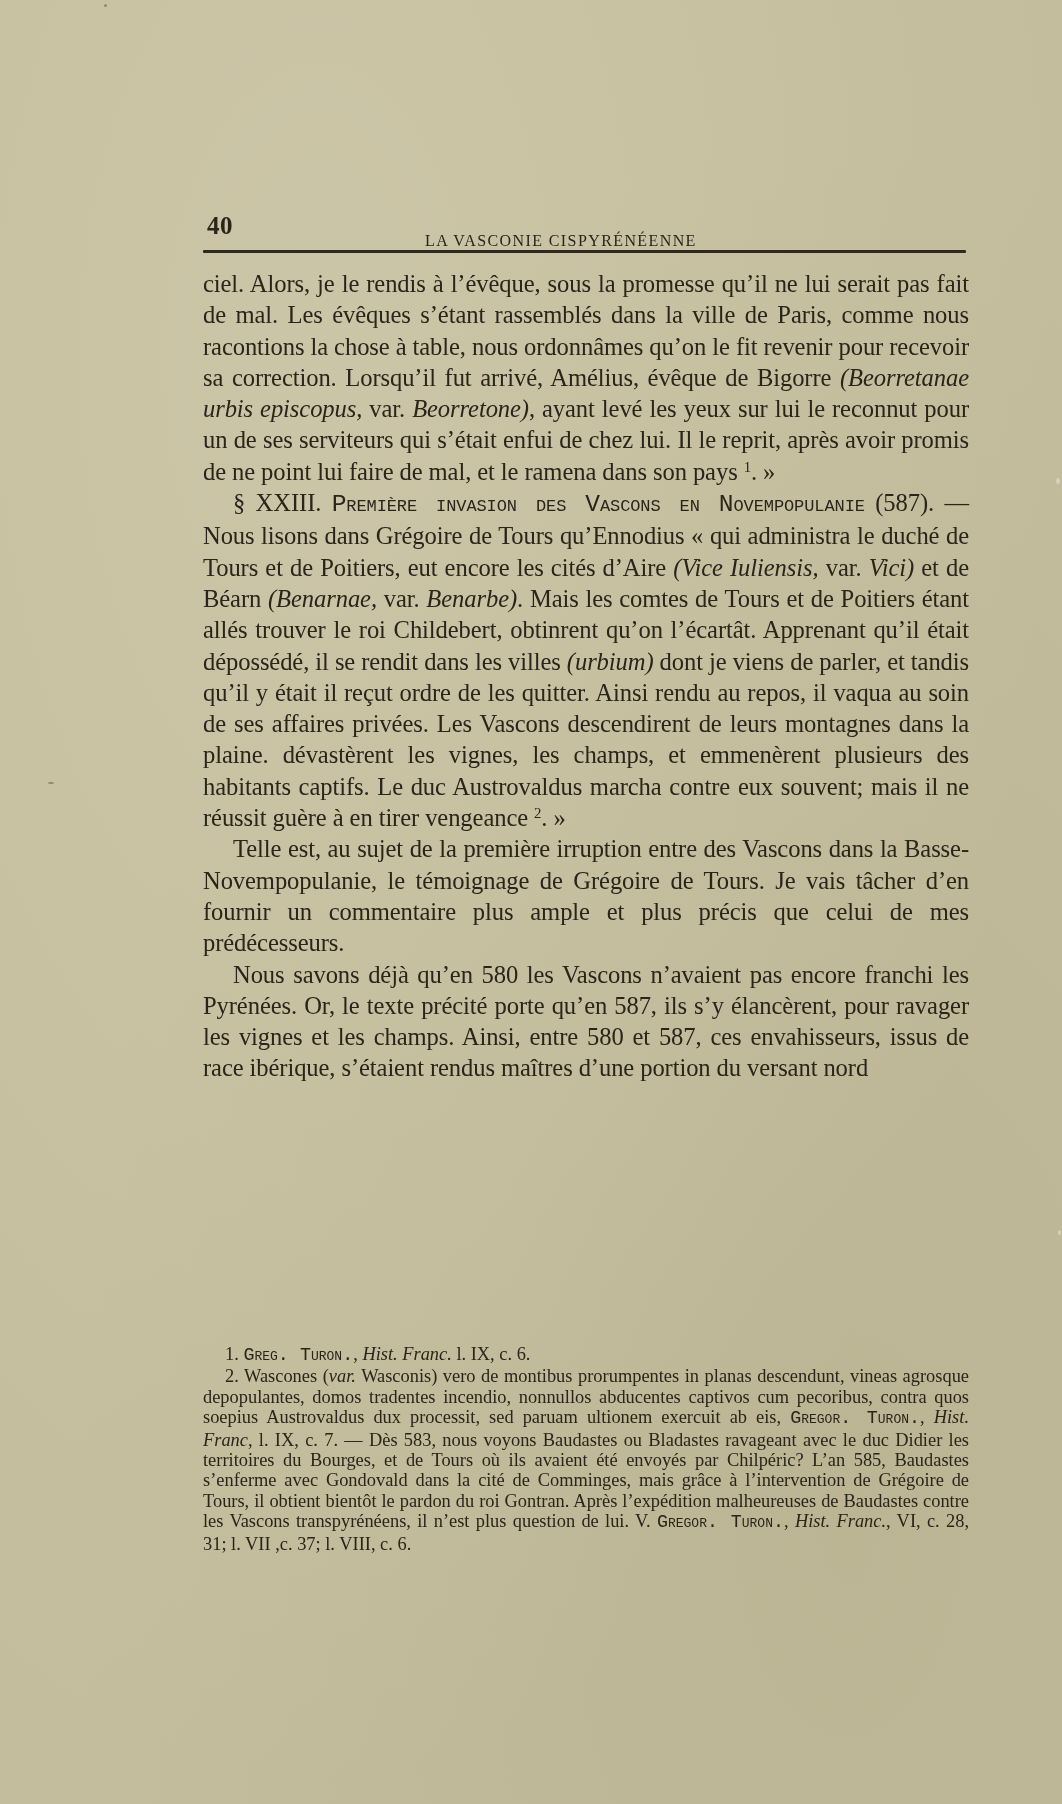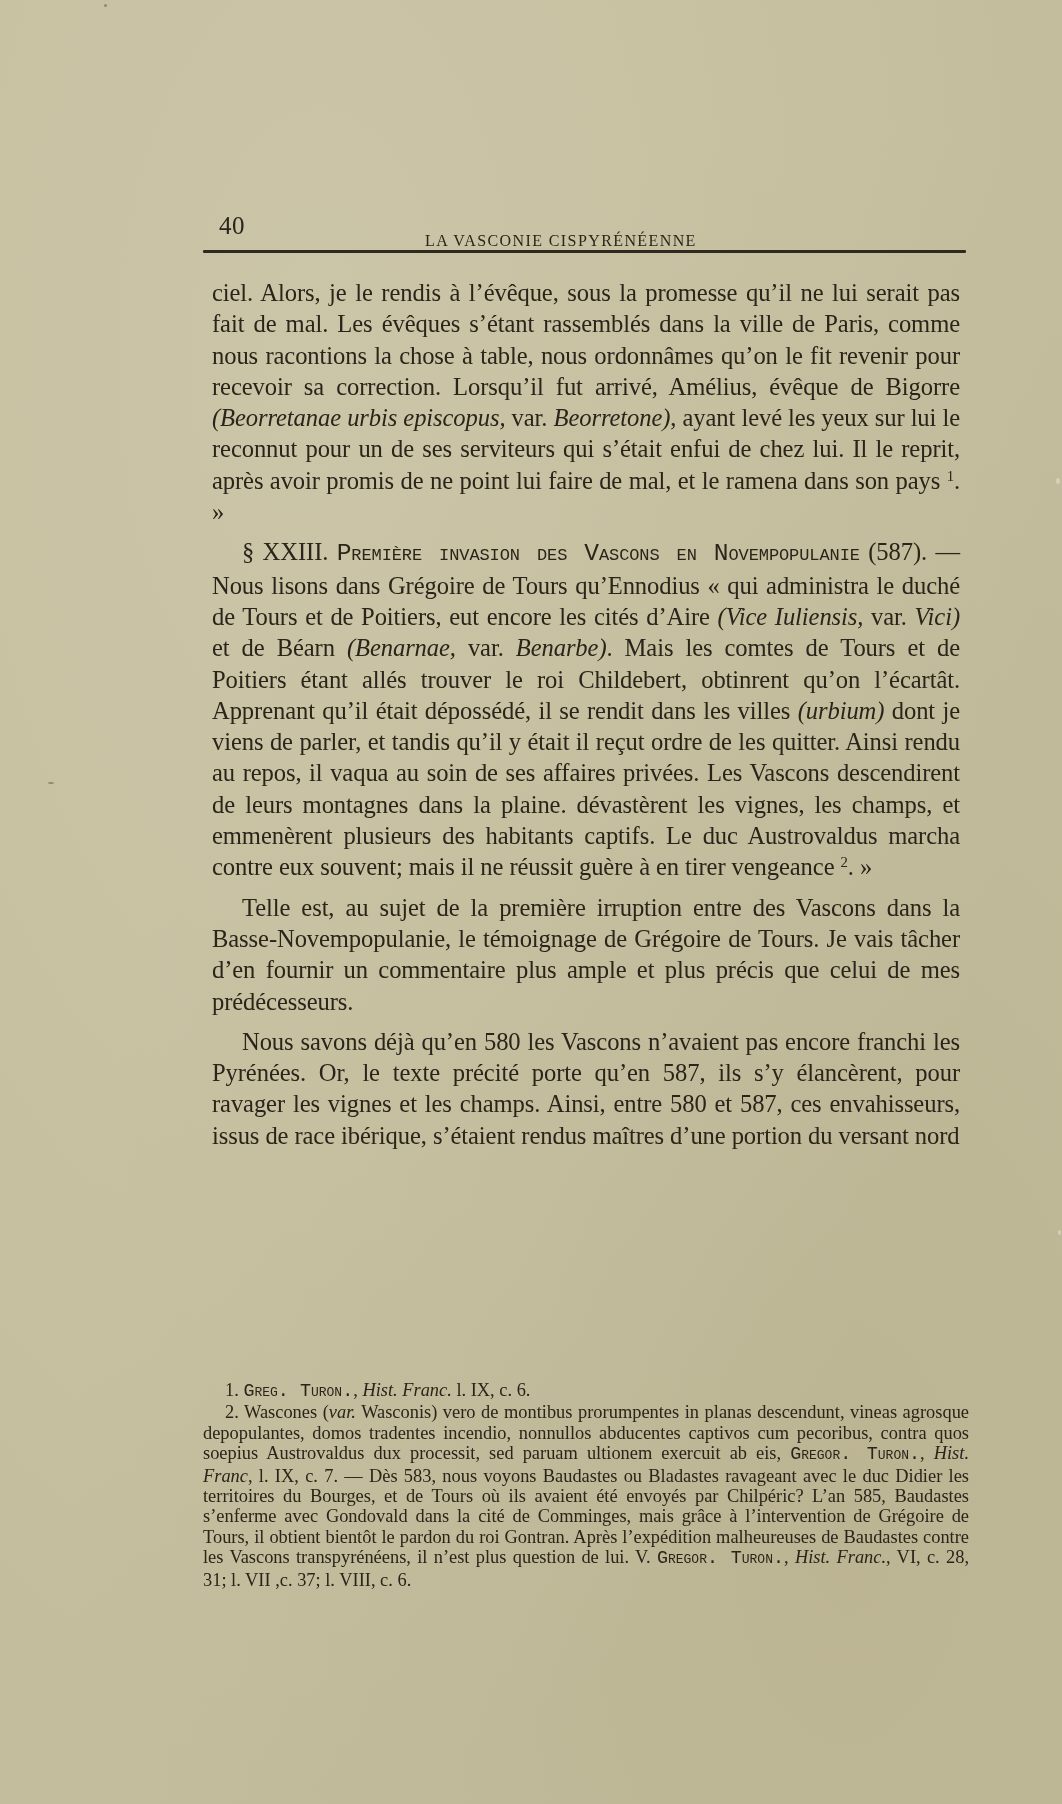--- a/index.html
+++ b/index.html
@@ -10,49 +10,48 @@
                       radial-gradient(ellipse at 80% 85%, rgba(178,170,136,0.45), rgba(190,182,148,0) 65%);
     font-family:"DejaVu Serif", "Liberation Serif", serif;
     color:#2a241a;
     position:relative;
   }
   .page { position:absolute; left:0; top:0; width:1062px; height:1804px; }
   .running-head {
     position:absolute; left:203px; top:212px; width:763px; height:30px;
   }
   .folio {
-    position:absolute; left:16px; top:0;
-    font-family:"Liberation Serif", serif; font-size:25px; letter-spacing:0.5px;
+    position:absolute; left:4px; top:0;
+    font-family:"Liberation Serif", serif; font-size:25px; letter-spacing:0.5px;font-weight:bold;
   }
   .head-title {
     position:absolute; left:222px; top:20px;
     font-family:"Liberation Serif", serif; font-size:16px; letter-spacing:1.4px;
   }
   .rule {
     position:absolute; left:203px; top:250px; width:763px; height:3px;
     background:#2e2a20; border-radius:1px;
   }
   .body-text {
     position:absolute; left:203px; top:268px; width:766px;
     font-family:"Liberation Serif", serif;
     font-size:24.6px; line-height:31.3px;
     text-align:justify;
     letter-spacing:-0.1px;
   }
-  .body-text p { margin:9px; }
+  .body-text p { margin:0; }
   .body-text p.indent { text-indent:30px; }
   .body-text .it { font-style:italic; }
   .sc { font-variant:small-caps;font-family:Liberation Mono, monospace; }
   sup { font-size:0.6em; line-height:0; vertical-align:0.55em; }
   .notes {
     position:absolute; left:203px; top:1344px; width:766px;
     font-family:"Liberation Serif", serif;
     font-size:18.4px; line-height:20.4px;
     text-align:justify;
-    margin-top:36px;
   }
   .notes p { margin:0; text-indent:22px; }
   .notes .it { font-style:italic; }
   .speck { position:absolute; width:3px; height:3px; border-radius:50%; background:rgba(90,80,55,0.5); }
 </style>
 </head>
 <body>
 
 <div class="page">
 

